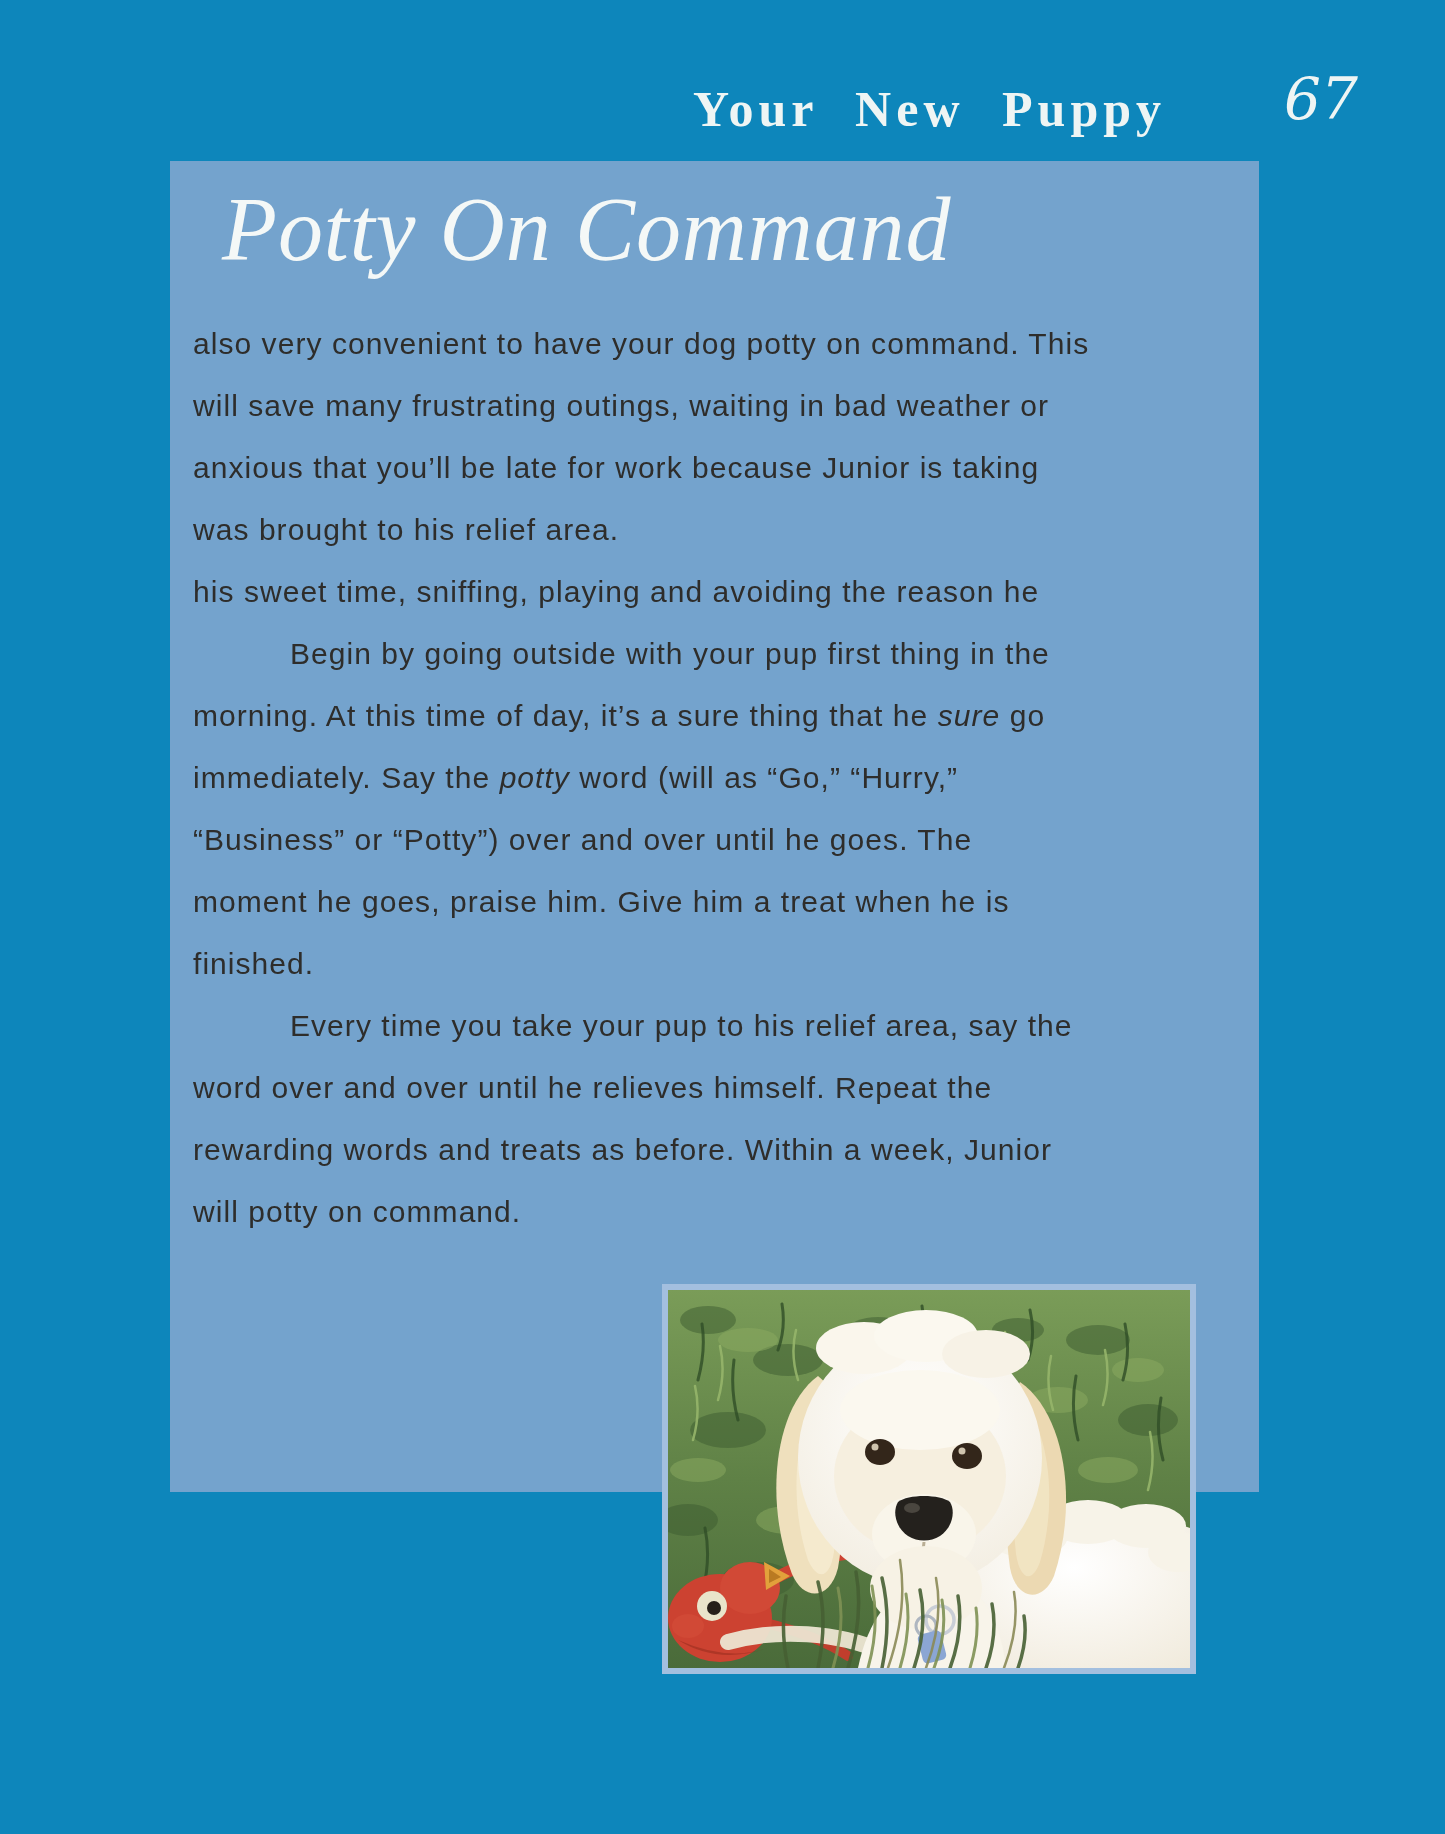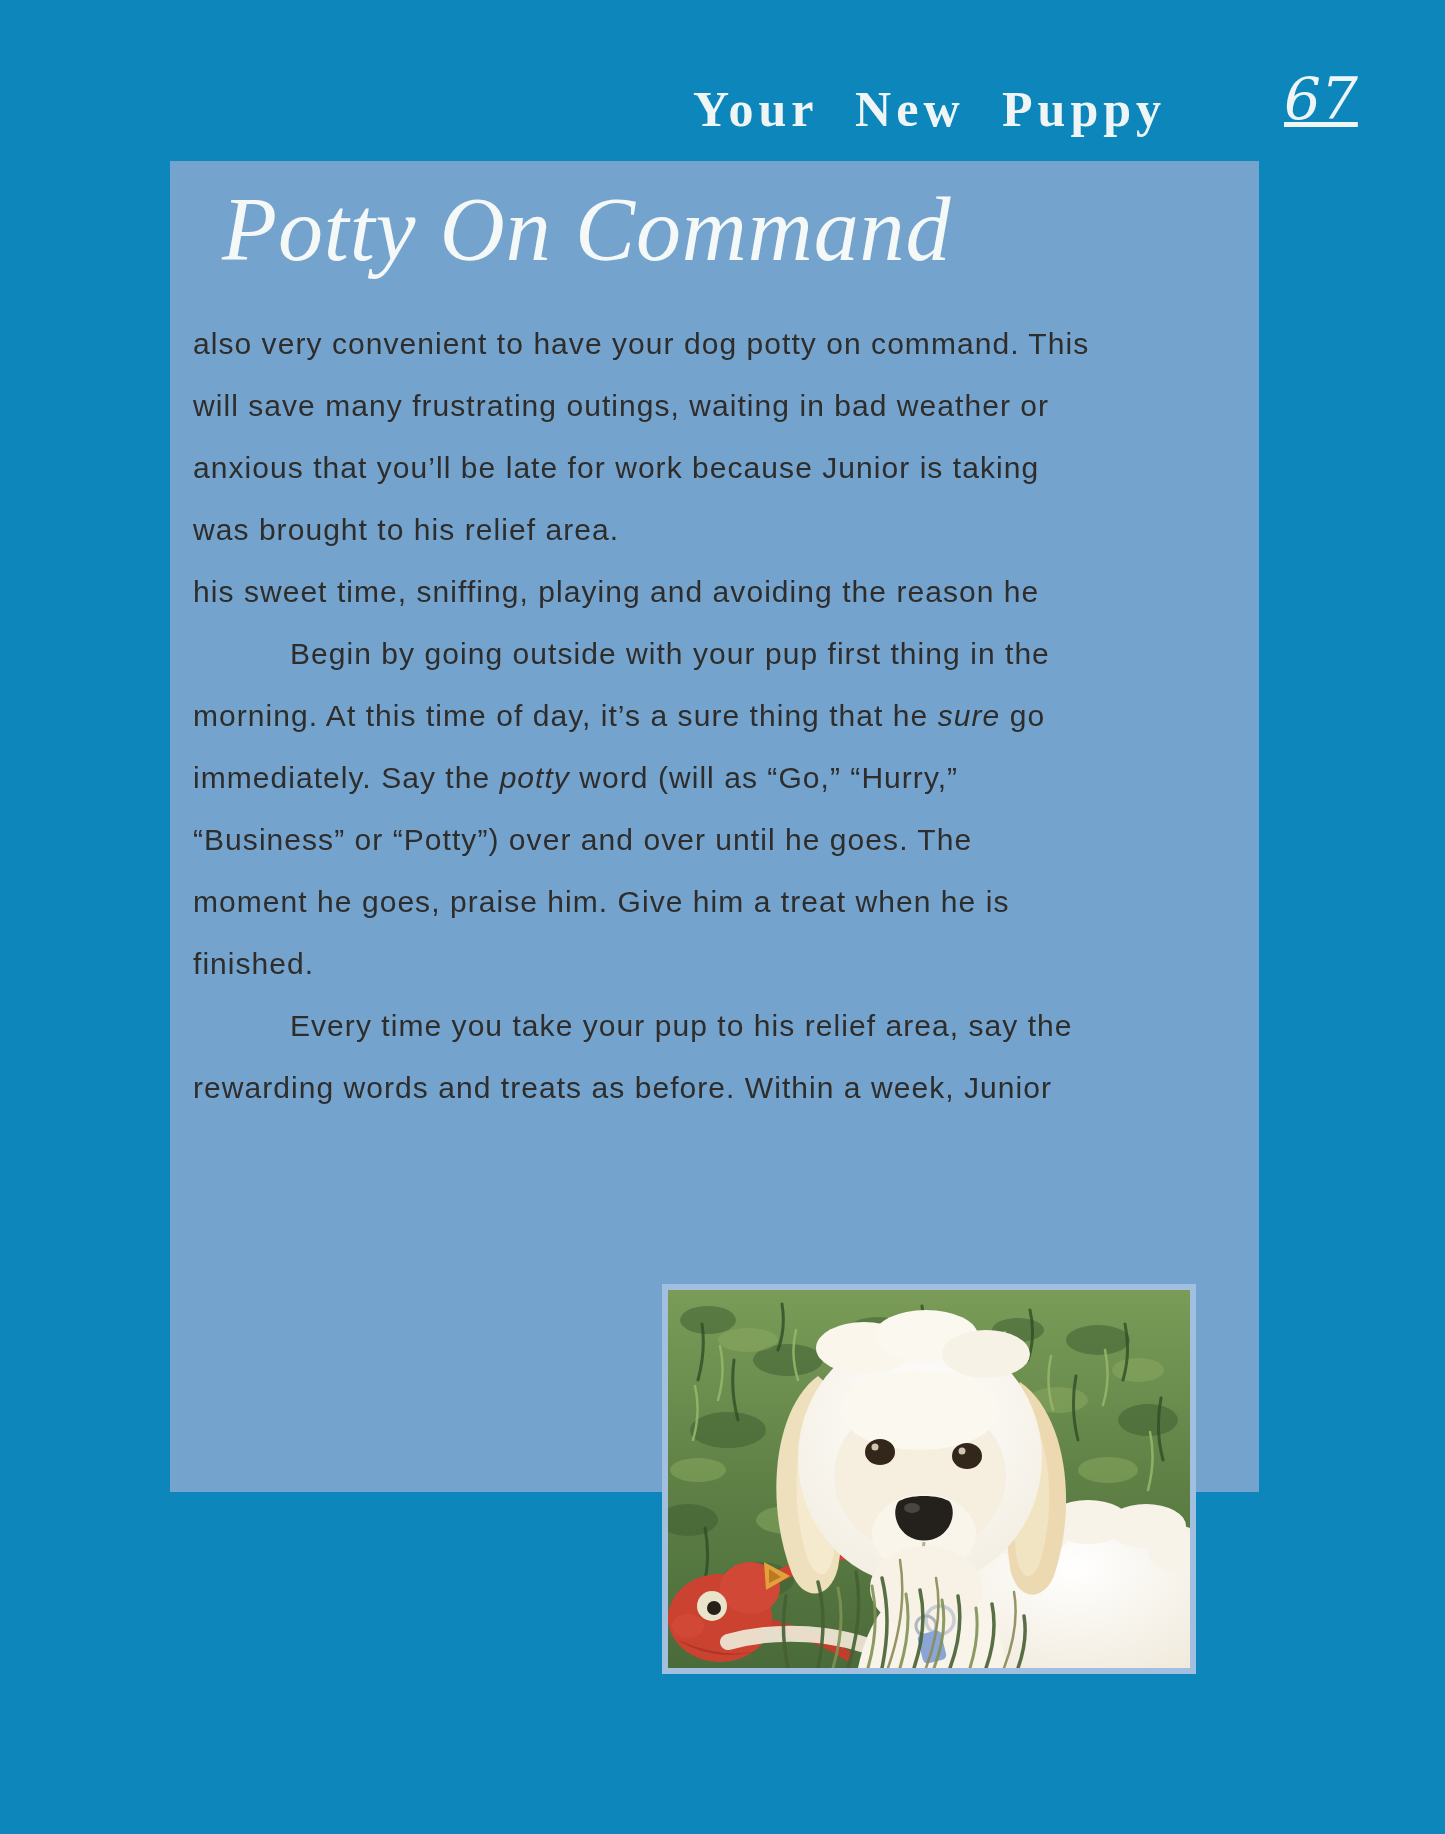--- a/index.html
+++ b/index.html
@@ -21,21 +21,20 @@
     color:#eef5f4;
     white-space:nowrap;
   }
   .folio{
     position:absolute;
     left:1284px;top:70px;
     font-family:"DejaVu Serif",serif;
     font-style:italic;
     font-size:58px;line-height:1;
     color:#eef5f4;
-    text-decoration:underline;
   }
   .panel{
     position:absolute;
     left:170px;top:161px;
     width:1089px;height:1331px;
     background:#74a3cd;
   }
   .article-title{
     position:absolute;
     left:52px;top:22px;
@@ -92,21 +91,23 @@
         <p class="indent">
           <span class="line"><span>Begin by going outside with your pup first thing in the</span></span>
           <span class="line"><span>morning. At this time of day, it’s a sure thing that he </span><em>sure</em><span> go</span></span>
           <span class="line"><span>immediately. Say the </span><em>potty</em><span> word (will as “Go,” “Hurry,”</span></span>
           <span class="line"><span>“Business” or “Potty”) over and over until he goes. The</span></span>
           <span class="line"><span>moment he goes, praise him. Give him a treat when he is</span></span>
           <span class="line"><span>finished.</span></span>
         </p>
         <p class="indent">
           <span class="line"><span>Every time you take your pup to his relief area, say the</span></span>
+          <span class="line"><span>word over and over until he relieves himself. Repeat the</span></span>
           <span class="line"><span>rewarding words and treats as before. Within a week, Junior</span></span>
+          <span class="line"><span>will potty on command.</span></span>
         </p>
       </div>
   </div>
 
   <figure class="photo" aria-label="White fluffy puppy lying in green grass beside a red squeaky toy">
     <svg viewBox="0 0 522 378" role="img">
       <defs>
         <linearGradient id="gg" x1="0" y1="0" x2="0" y2="1">
           <stop offset="0" stop-color="#7a9c58"></stop>
           <stop offset="0.5" stop-color="#5f8146"></stop>

